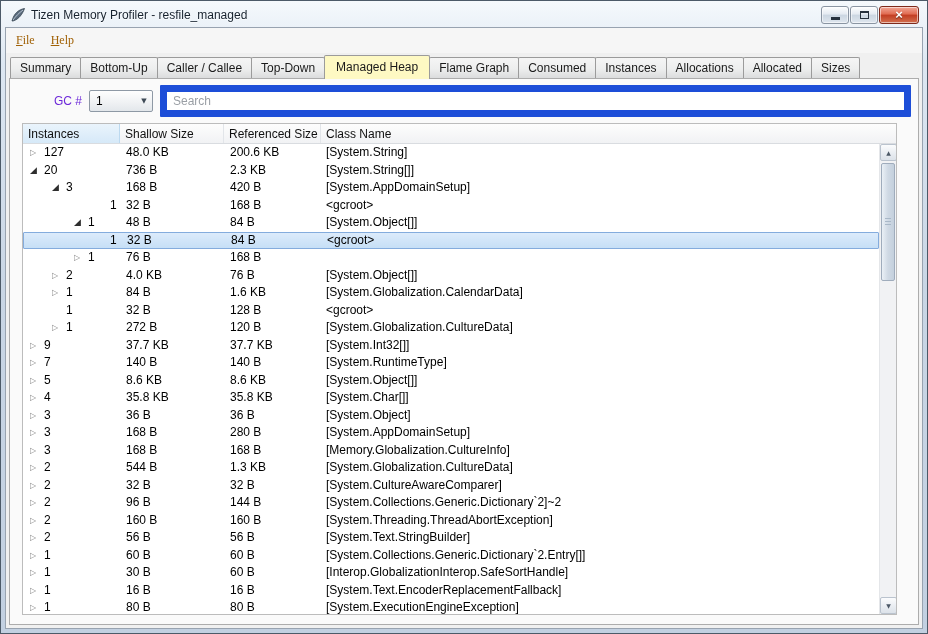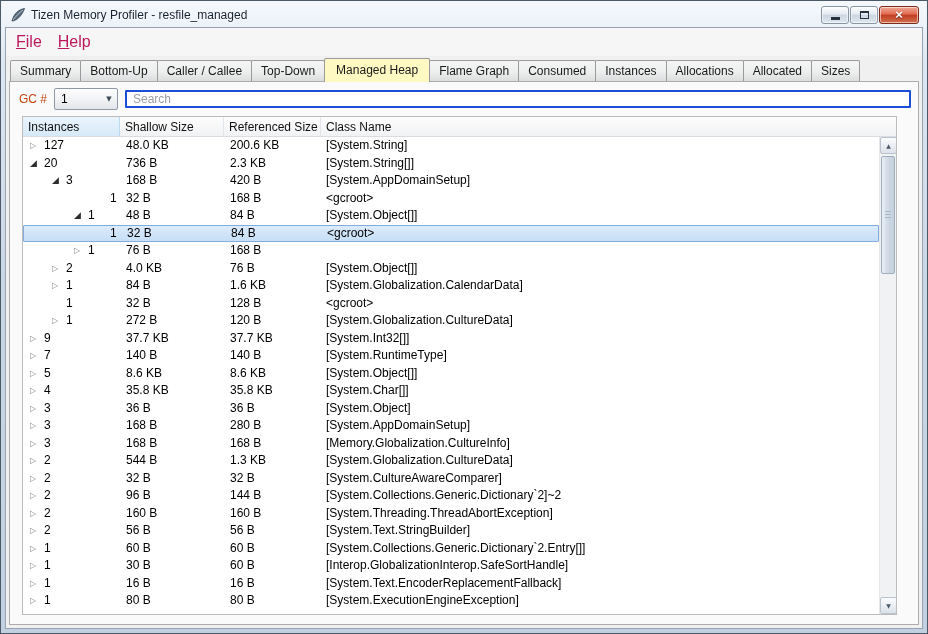--- a/index.html
+++ b/index.html
@@ -25,39 +25,39 @@
   .cap-btn.close{width:40px;border-color:#7E2A1B;
     background:linear-gradient(#F0A897,#E06A50 45%,#C23D22 50%,#D2704F);}
   .glyph-min{display:block;width:9px;height:3px;background:#26313D;margin-top:7px;}
   .glyph-max{display:block;width:9px;height:8px;box-sizing:border-box;border:1px solid #26313D;border-top-width:2px;background:transparent;}
   .glyph-close{color:#fff;font-size:13px;font-weight:bold;line-height:16px;text-shadow:0 1px 1px rgba(0,0,0,.45);}
 
   
   .win-body{flex:1;background:#F0F0F0;border:1px solid #98A3B0;display:flex;flex-direction:column;overflow:hidden;}
 
   .menubar{display:flex;padding:1px 2px;background:#F6F6F6;}
-  .menu-item{font-size:16px;padding:4px 8px;color:#be185d;cursor:default;}
+  .menu-item{font-size:12px;padding:4px 8px;color:#a16207;cursor:default;font-family:Liberation Serif, serif;}
 
   .tabbar{display:flex;align-items:center;padding:4px 4px 0;position:relative;z-index:2;}
   .tab{font-size:12px;height:14px;line-height:14px;padding:3px 9px;border:1px solid #9B9B9B;border-bottom:none;
     background:linear-gradient(#F5F5F5,#EDEEEE 55%,#DBDCDD);border-radius:2px 2px 0 0;color:#1a1a1a;white-space:nowrap;cursor:default;}
   .tab + .tab{margin-left:-1px;}
   .tab.active{background:#fef9c3;padding:4px 11px 5px;margin-top:-2px;margin-bottom:-1px;position:relative;z-index:3;}
 
   .pane{flex:1;margin:0 3px 3px;border:1px solid #ACACAC;background:#FAFAFA;position:relative;z-index:1;
     display:flex;flex-direction:column;overflow:hidden;}
 
   
   .toolbar{display:flex;align-items:center;gap:7px;padding:6px 7px 6px 9px;}
-  .gc-label{font-size:12px;color:#c2410c;white-space:nowrap;}
+  .gc-label{font-size:12px;color:#6d28d9;white-space:nowrap;margin-left:35px;}
   .combo{width:64px;height:22px;box-sizing:border-box;border:1px solid #8E99A5;border-radius:2px;
     background:linear-gradient(#FEFEFE,#F0F2F4 55%,#E3E7EB);display:flex;align-items:center;cursor:default;}
   .combo-value{flex:1;padding-left:6px;font-size:12px;color:#000;}
   .combo-arrow{width:16px;text-align:center;font-size:7px;color:#3E4A56;font-family:"DejaVu Sans",sans-serif;}
-  .search{flex:1;height:18px;box-sizing:border-box;border:2px solid #1d4ed8;border-radius:1px;
+  .search{flex:1;height:32px;box-sizing:border-box;border:7px solid #1d4ed8;border-radius:1px;
     font-size:12px;padding:0 6px;background:#fff;font-family:inherit;color:#000;outline:none;}
   .search::placeholder{color:#9A9FA5;}
 
   
   .table{flex:1;margin:0 21px 9px 12px;border:1px solid #BCBCBC;background:#fff;position:relative;overflow:hidden;}
   .thead{display:flex;height:20px;box-sizing:border-box;background:linear-gradient(#FDFDFD,#F1F2F4);border-bottom:1px solid #D9DCE0;}
   .th{box-sizing:border-box;padding:3px 0 0 5px;font-size:12px;color:#101010;border-right:1px solid #E2E5E9;white-space:nowrap;overflow:hidden;}
   .th.sorted{background:linear-gradient(#EAF4FC,#D6E9F8);border-right-color:#BCD9EF;}
   .th-1{width:97px;} .th-2{width:104px;} .th-3{width:97px;} .th-4{flex:1;border-right:none;}
 

